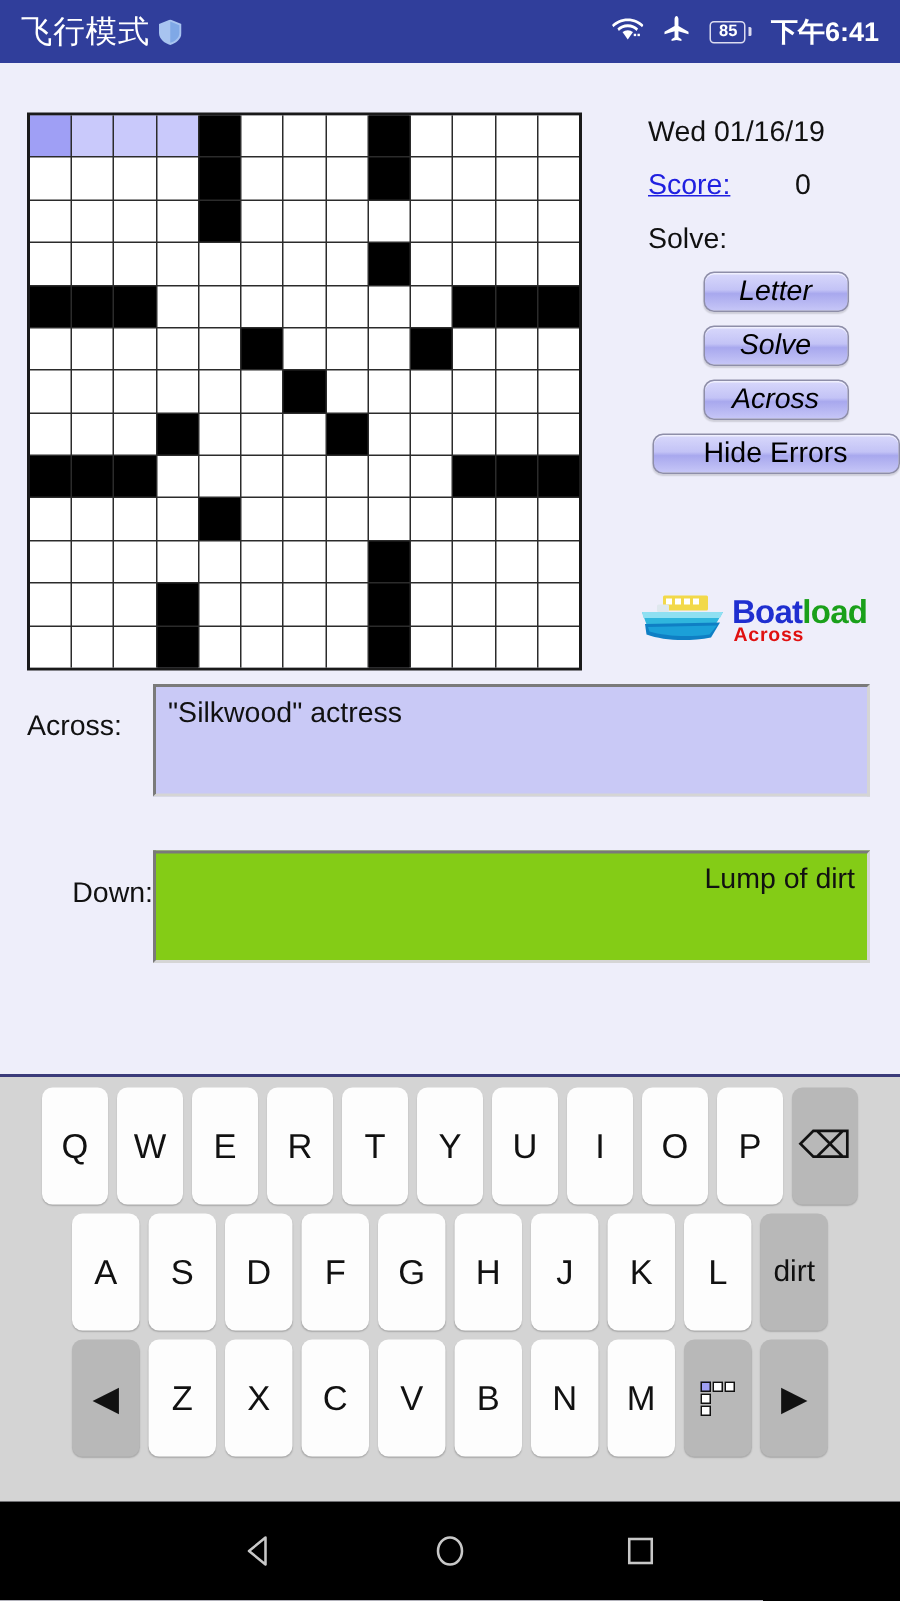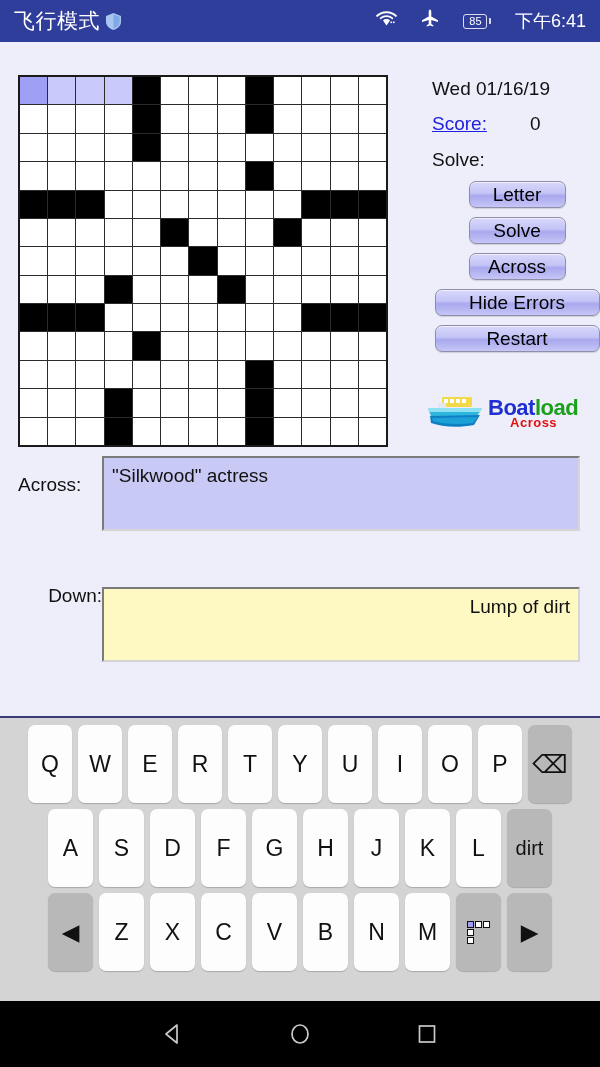--- a/index.html
+++ b/index.html
@@ -19,21 +19,21 @@
     padding: 0 14px;
     color: #ffffff;
   }
   #sb-left { display: flex; align-items: center; gap: 6px; }
   #sb-title { font-size: 21px; letter-spacing: .5px; }
   .shield {
     width: 15px; height: 17px; display: inline-block; position: relative;
   }
   .shield svg { display: block; }
   #sb-right {
-    margin-left: auto; display: flex; gap: 24px;
+    margin-left: auto; display: flex; align-items: center; gap: 13px; font-weight: bold;
   }
   #sb-time { font-size: 18px; }
   .batt {
     display: inline-flex; align-items: center;
   }
   .batt-body {
     border: 1.6px solid #dcdcf0; border-radius: 3px;
     font-size: 11px; padding: 0px 2px 1px 2px; line-height: 12px;
     color: #ffffff; min-width: 24px; text-align: center;
   }
@@ -85,30 +85,30 @@
   .btns { margin-top: 10px; display: flex; flex-direction: column; align-items: center; gap: 9px; }
   .btn {
     background: linear-gradient(to bottom, #d8d8fb 0%, #c3c3f6 45%, #a8a8ee 55%, #c6c6f7 100%);
     border: 1px solid #8e8ea8;
     border-radius: 7px;
     color: #000; font-size: 19px;
     height: 27px; line-height: 25px; text-align: center;
     box-shadow: inset 0 1px 0 #ffffff99, 0 1px 1px #00000022;
     cursor: pointer; user-select: none;
   }
-  .btn.small { width: 97px; }
+  .btn.small { width: 97px; font-style: italic; }
   .btn.wide  { width: 165px; }
 
   
   #logo {
     position: absolute; left: 3px; top: 352px;
     width: 188px; height: 40px;
     display: flex; align-items: center;
   }
-  #logo-text { display: flex; flex-direction: column; line-height: .95; margin-left: 2px; text-align: center; }
+  #logo-text { display: flex; flex-direction: column; line-height: .95; margin-left: 2px; }
   #logo-main { font-size: 22px; font-weight: bold; letter-spacing: -.5px; }
   #lg-boat { color: #1f2fd0; }
   #lg-load { color: #1aa01a; }
   #logo-sub {
     font-size: 13px; font-weight: bold; color: #e01010;
     letter-spacing: .5px; margin-top: -2px; margin-left: 1px;
   }
 
   
   .clue-row { display: flex; align-items: flex-start; padding-left: 18px; }
@@ -120,21 +120,21 @@
   .clue-box {
     width: 478px; height: 75px;
     border: 2px solid #9a9a9a;
     border-top-color: #7a7a7a; border-left-color: #7a7a7a;
     border-right-color: #d5d5d5; border-bottom-color: #d5d5d5;
     font-size: 19px; color: #111;
     padding: 7px 8px;
     overflow: hidden;
   }
   #across-box { background: #c9c9f6; }
-  #down-box   { background: #fef9c3; margin-top: 20px; }
+  #down-box   { background: #84cc16; }
 
   
   #kb {
     position: absolute; left: 0; top: 716px;
     width: 600px; height: 285px;
     background: #d4d4d4;
     border-top: 2px solid #3b3b7a;
     padding-top: 7px;
   }
   .kbrow { display: flex; align-items: center; justify-content: center; gap: 6px; margin-bottom: 6px; }
@@ -387,21 +387,20 @@
         <span id="score-link">Score:</span>
         <span id="score-val">0</span>
       </div>
       <div id="solve-lbl">Solve:</div>
 
       <div class="btns">
         <div class="btn small">Letter</div>
         <div class="btn small">Solve</div>
         <div class="btn small">Across</div>
         <div class="btn wide">Hide Errors</div>
-        <div class="btn wide">Restart</div>
       </div>
 
       <div id="logo">
         <span>
           <svg width="62" height="36" viewBox="0 0 62 36">
             <rect x="18" y="3" width="30" height="10" rx="1" fill="#f2d94a"></rect>
             <rect x="20" y="5" width="4" height="4" fill="#ffffff"></rect>
             <rect x="26" y="5" width="4" height="4" fill="#ffffff"></rect>
             <rect x="32" y="5" width="4" height="4" fill="#ffffff"></rect>
             <rect x="38" y="5" width="4" height="4" fill="#ffffff"></rect>

